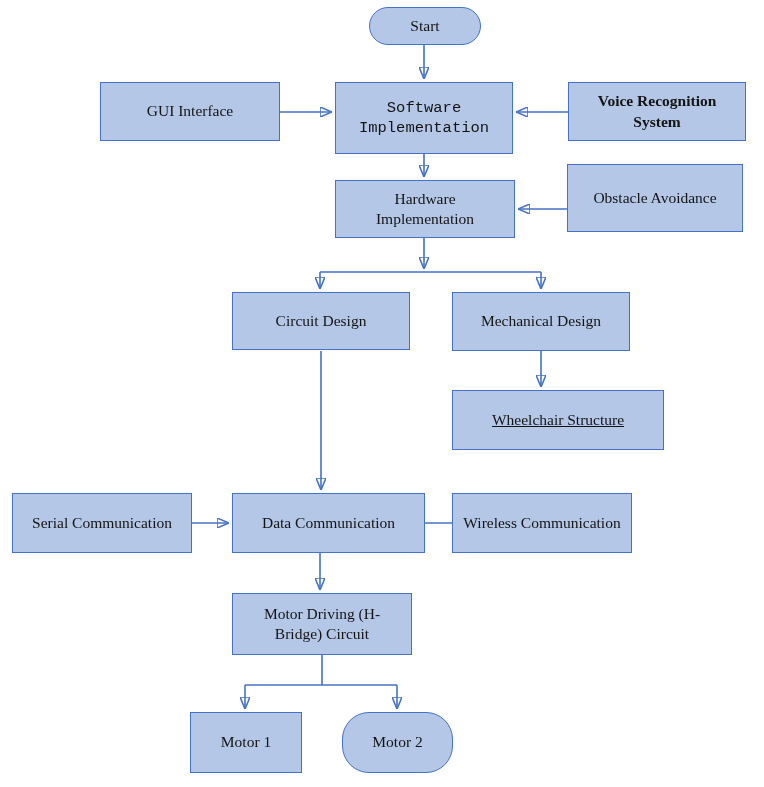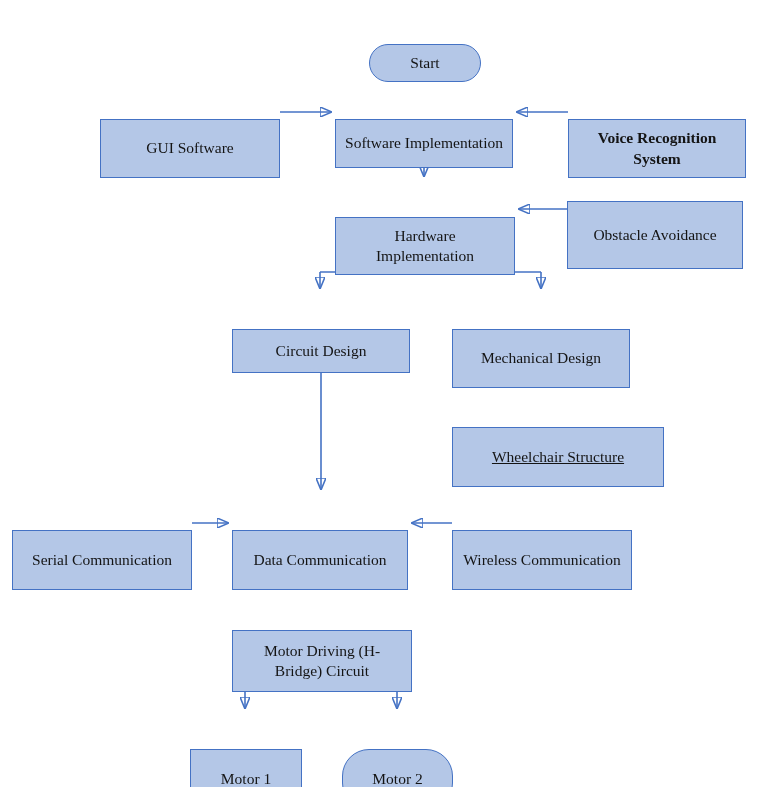--- a/index.html
+++ b/index.html
@@ -28,36 +28,35 @@
     background: #b4c7e7;
     border: 1.6px solid #4472c4;
     display: flex;
     align-items: center;
     justify-content: center;
     text-align: center;
     font-size: 15.5px;
     line-height: 1.3;
     color: #141414;
     padding: 16px 8px;
-    margin-top: 37px;
   }
   .terminator { border-radius: 19px; }
 
   
   #n-start        { left: 369px; top:   7px; width: 112px; height: 38px; }
   #n-gui          { left: 100px; top:  82px; width: 180px; height: 59px; }
-  #n-software     { left: 335px; top:  82px; width: 178px; height: 49px; }
+  #n-software     { left: 335px; top:  82px; width: 178px; height: 72px; font-family: Liberation Mono, monospace; }
   #n-voice        { left: 568px; top:  82px; width: 178px; height: 59px; font-weight: bold; }
   #n-hardware     { left: 335px; top: 180px; width: 180px; height: 58px; }
   #n-obstacle     { left: 567px; top: 164px; width: 176px; height: 68px; }
-  #n-circuit      { left: 232px; top: 292px; width: 178px; height: 44px; }
+  #n-circuit      { left: 232px; top: 292px; width: 178px; height: 58px; }
   #n-mechanical   { left: 452px; top: 292px; width: 178px; height: 59px; }
   #n-wheelchair   { left: 452px; top: 390px; width: 212px; height: 60px; text-decoration: underline; }
   #n-serial       { left:  12px; top: 493px; width: 180px; height: 60px; }
-  #n-datacomm     { left: 232px; top: 493px; width: 176px; height: 60px; }
+  #n-datacomm     { left: 232px; top: 493px; width: 193px; height: 60px; }
   #n-wireless     { left: 452px; top: 493px; width: 180px; height: 60px; }
   #n-motordriving { left: 232px; top: 593px; width: 180px; height: 62px; }
   #n-motor1       { left: 190px; top: 712px; width: 112px; height: 61px; }
   #n-motor2       { left: 342px; top: 712px; width: 111px; height: 61px; border-radius: 27px; }
 </style>
 </head>
 <body>
 
 <div class="canvas">
 
@@ -86,21 +85,21 @@
     <path d="M245 685 H 397"></path>
     <path d="M245 685 V 708" marker-end="url(#arrow)"></path>
     <path d="M397 685 V 708" marker-end="url(#arrow)"></path>
   </svg>
 
   <div id="n-start" class="node terminator">
     <span>Start</span>
   </div>
 
   <div id="n-gui" class="node">
-    <span>GUI Software</span>
+    <span>GUI Interface</span>
   </div>
 
   <div id="n-software" class="node">
     <span>Software Implementation</span>
   </div>
 
   <div id="n-voice" class="node">
     <span>Voice Recognition System</span>
   </div>
 

